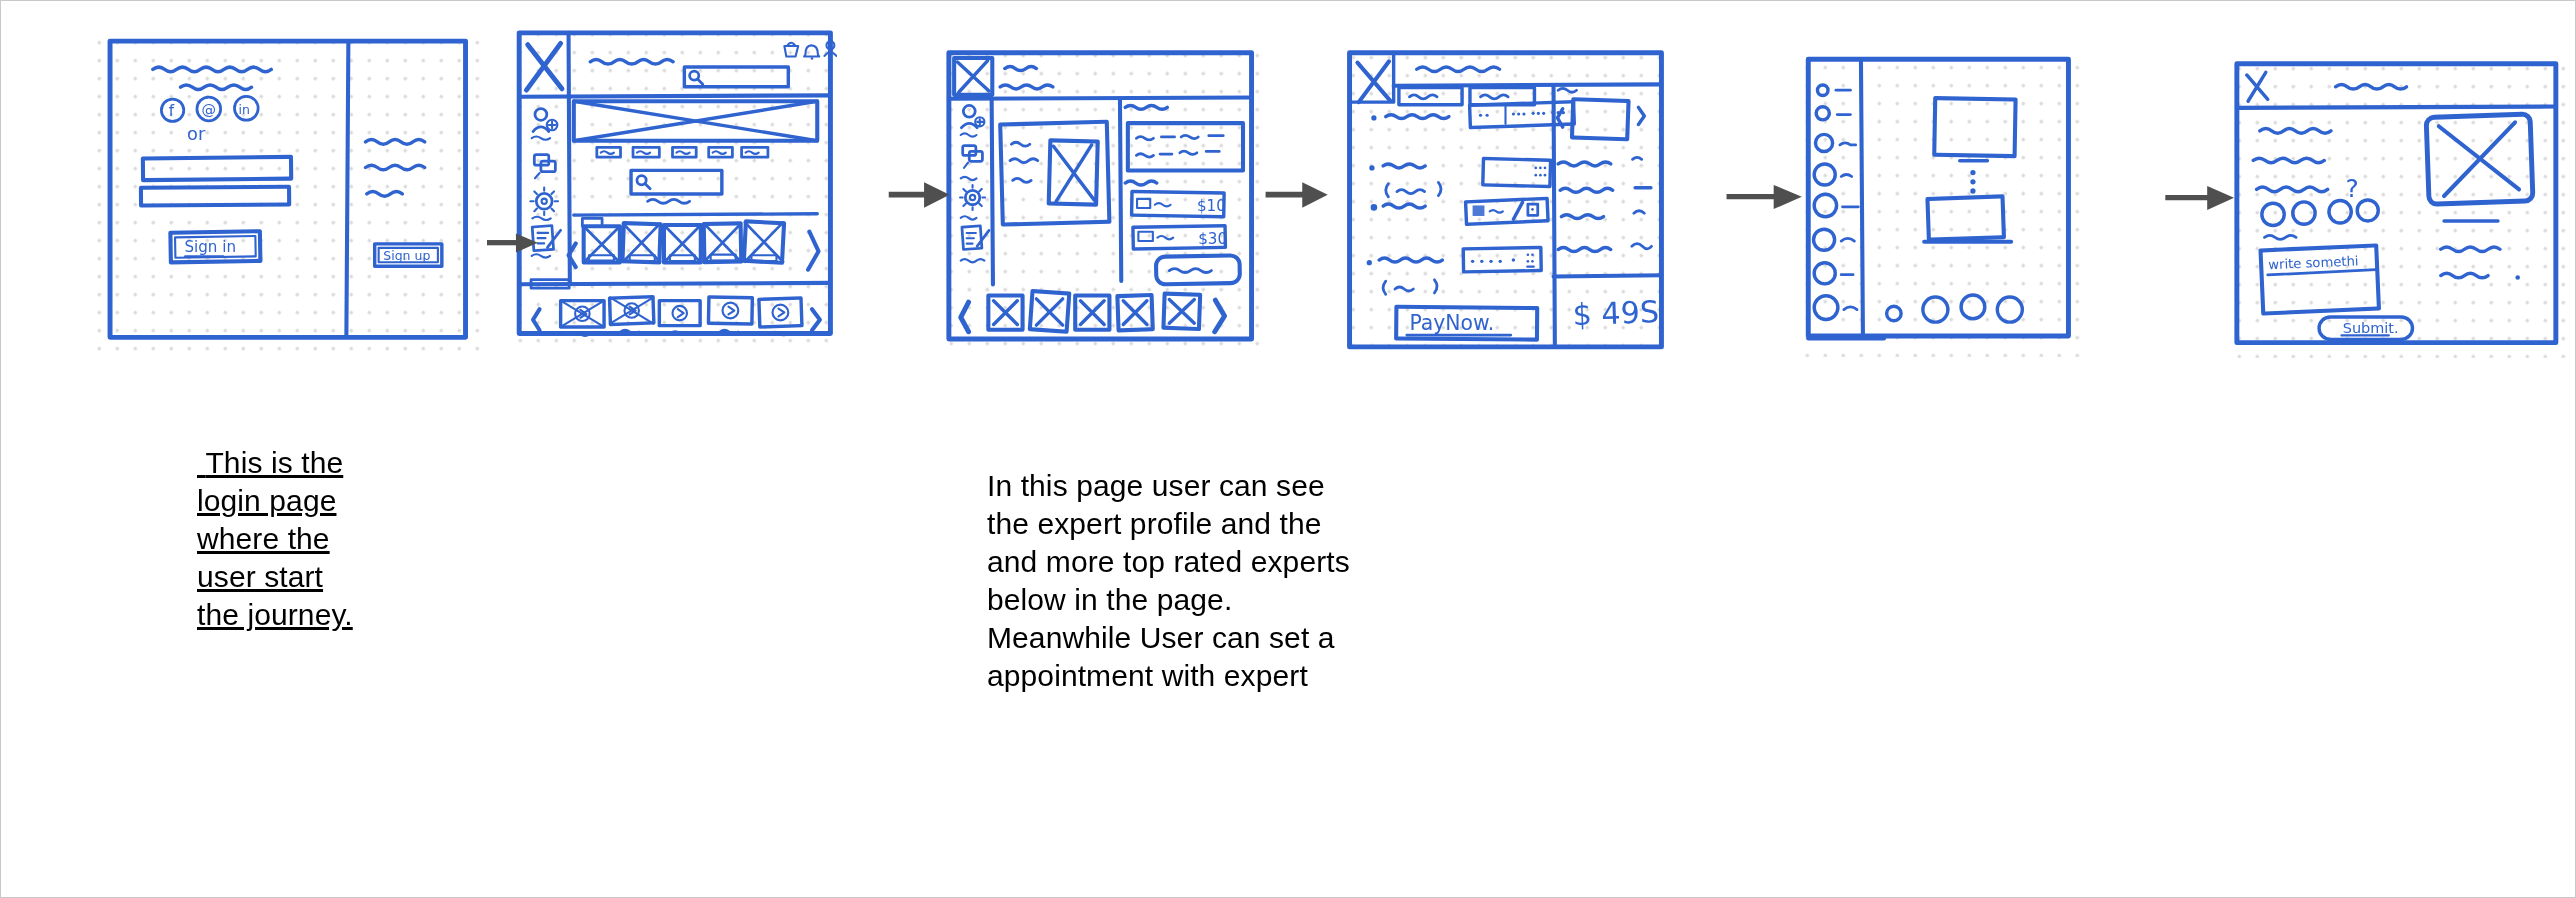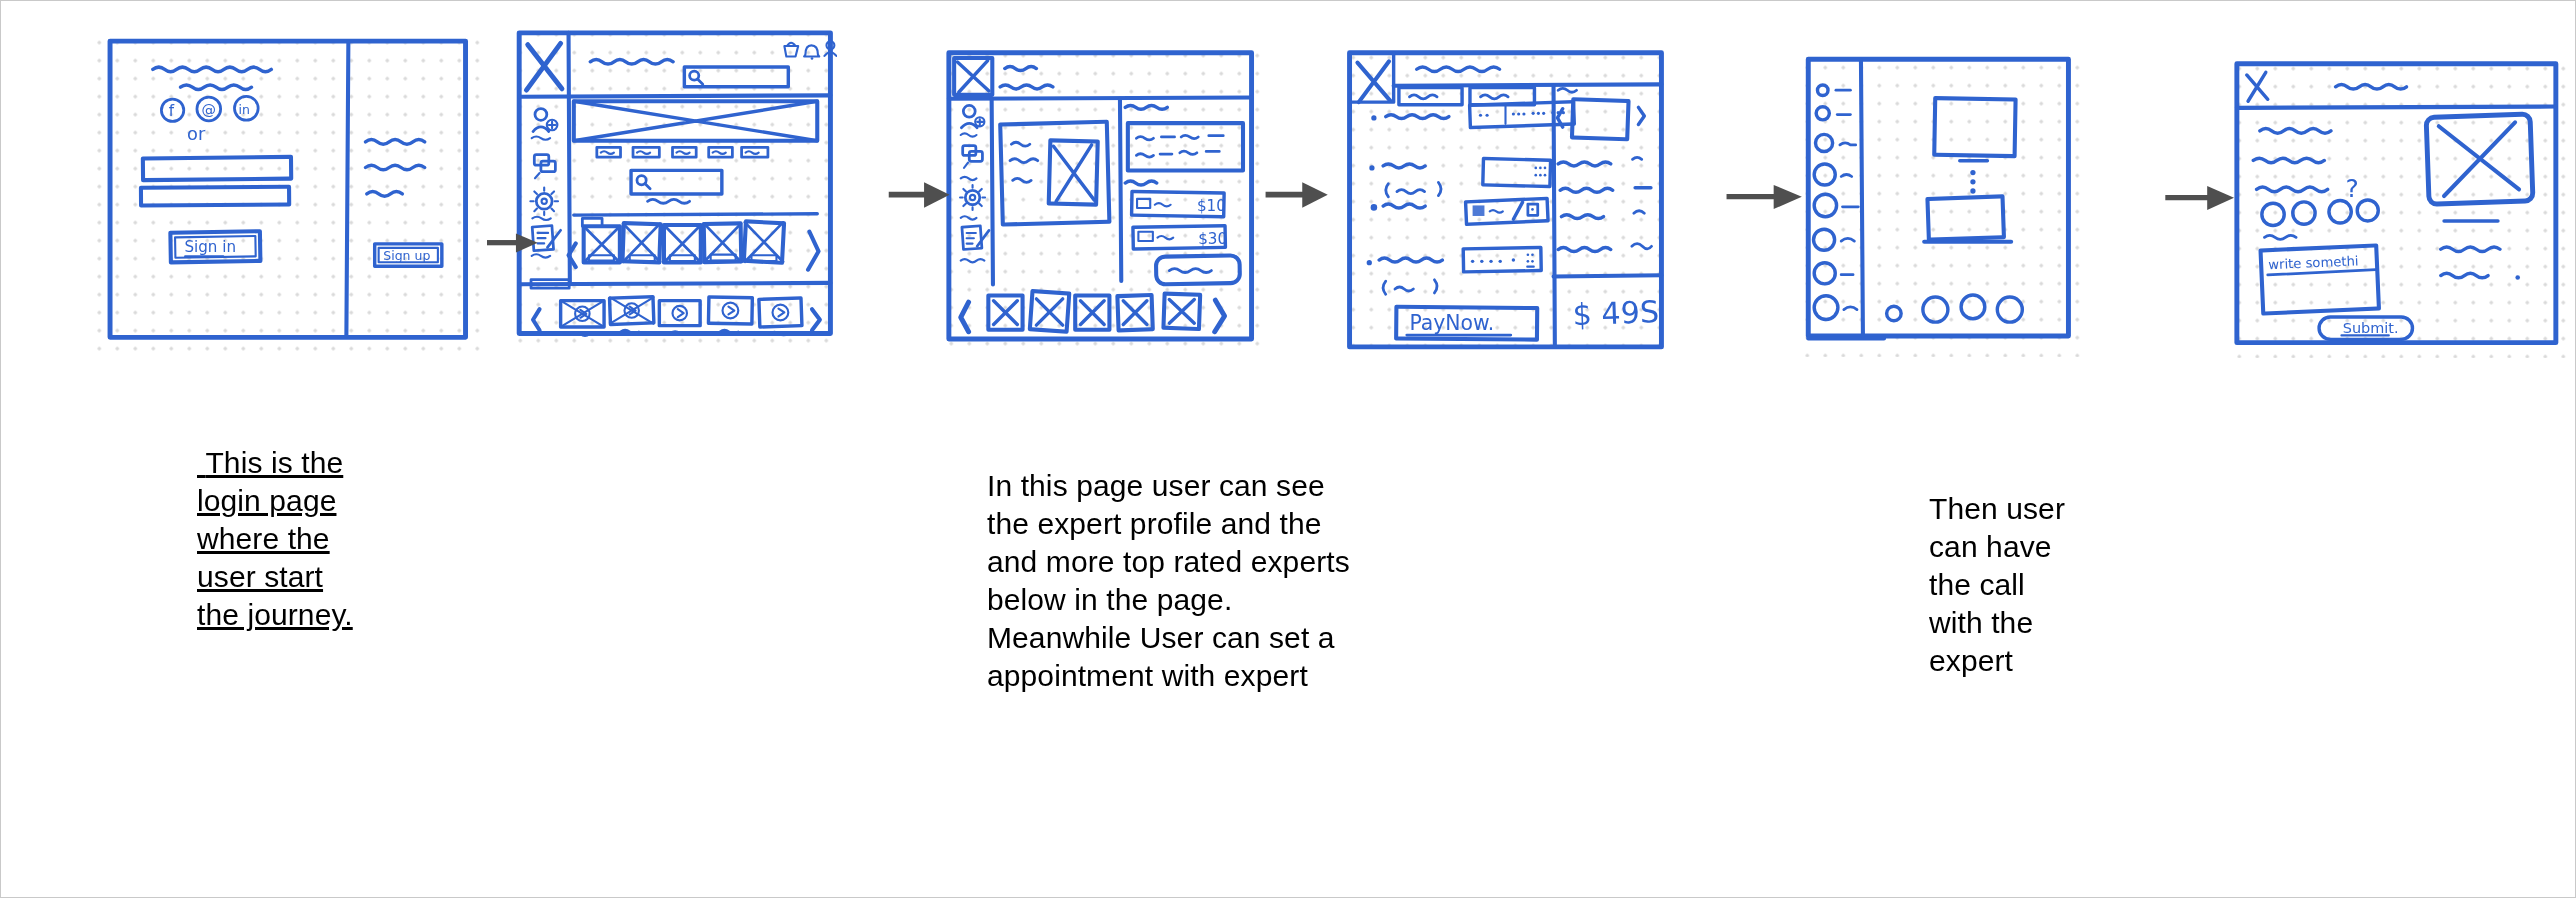--- a/index.html
+++ b/index.html
@@ -549,20 +549,15 @@
 login page
 where the
 user start
 the journey.</div>
   <div class="caption" style="left:986px;top:466px;">In this page user can see
 the expert profile and the
 and more top rated experts
 below in the page.
 Meanwhile User can set a
 appointment with expert</div>
-  <div class="caption" style="left:1928px;top:489px;">Then user
-can have
-the call
-with the
-expert</div>
 
 </div>
 
 
 </body></html>

